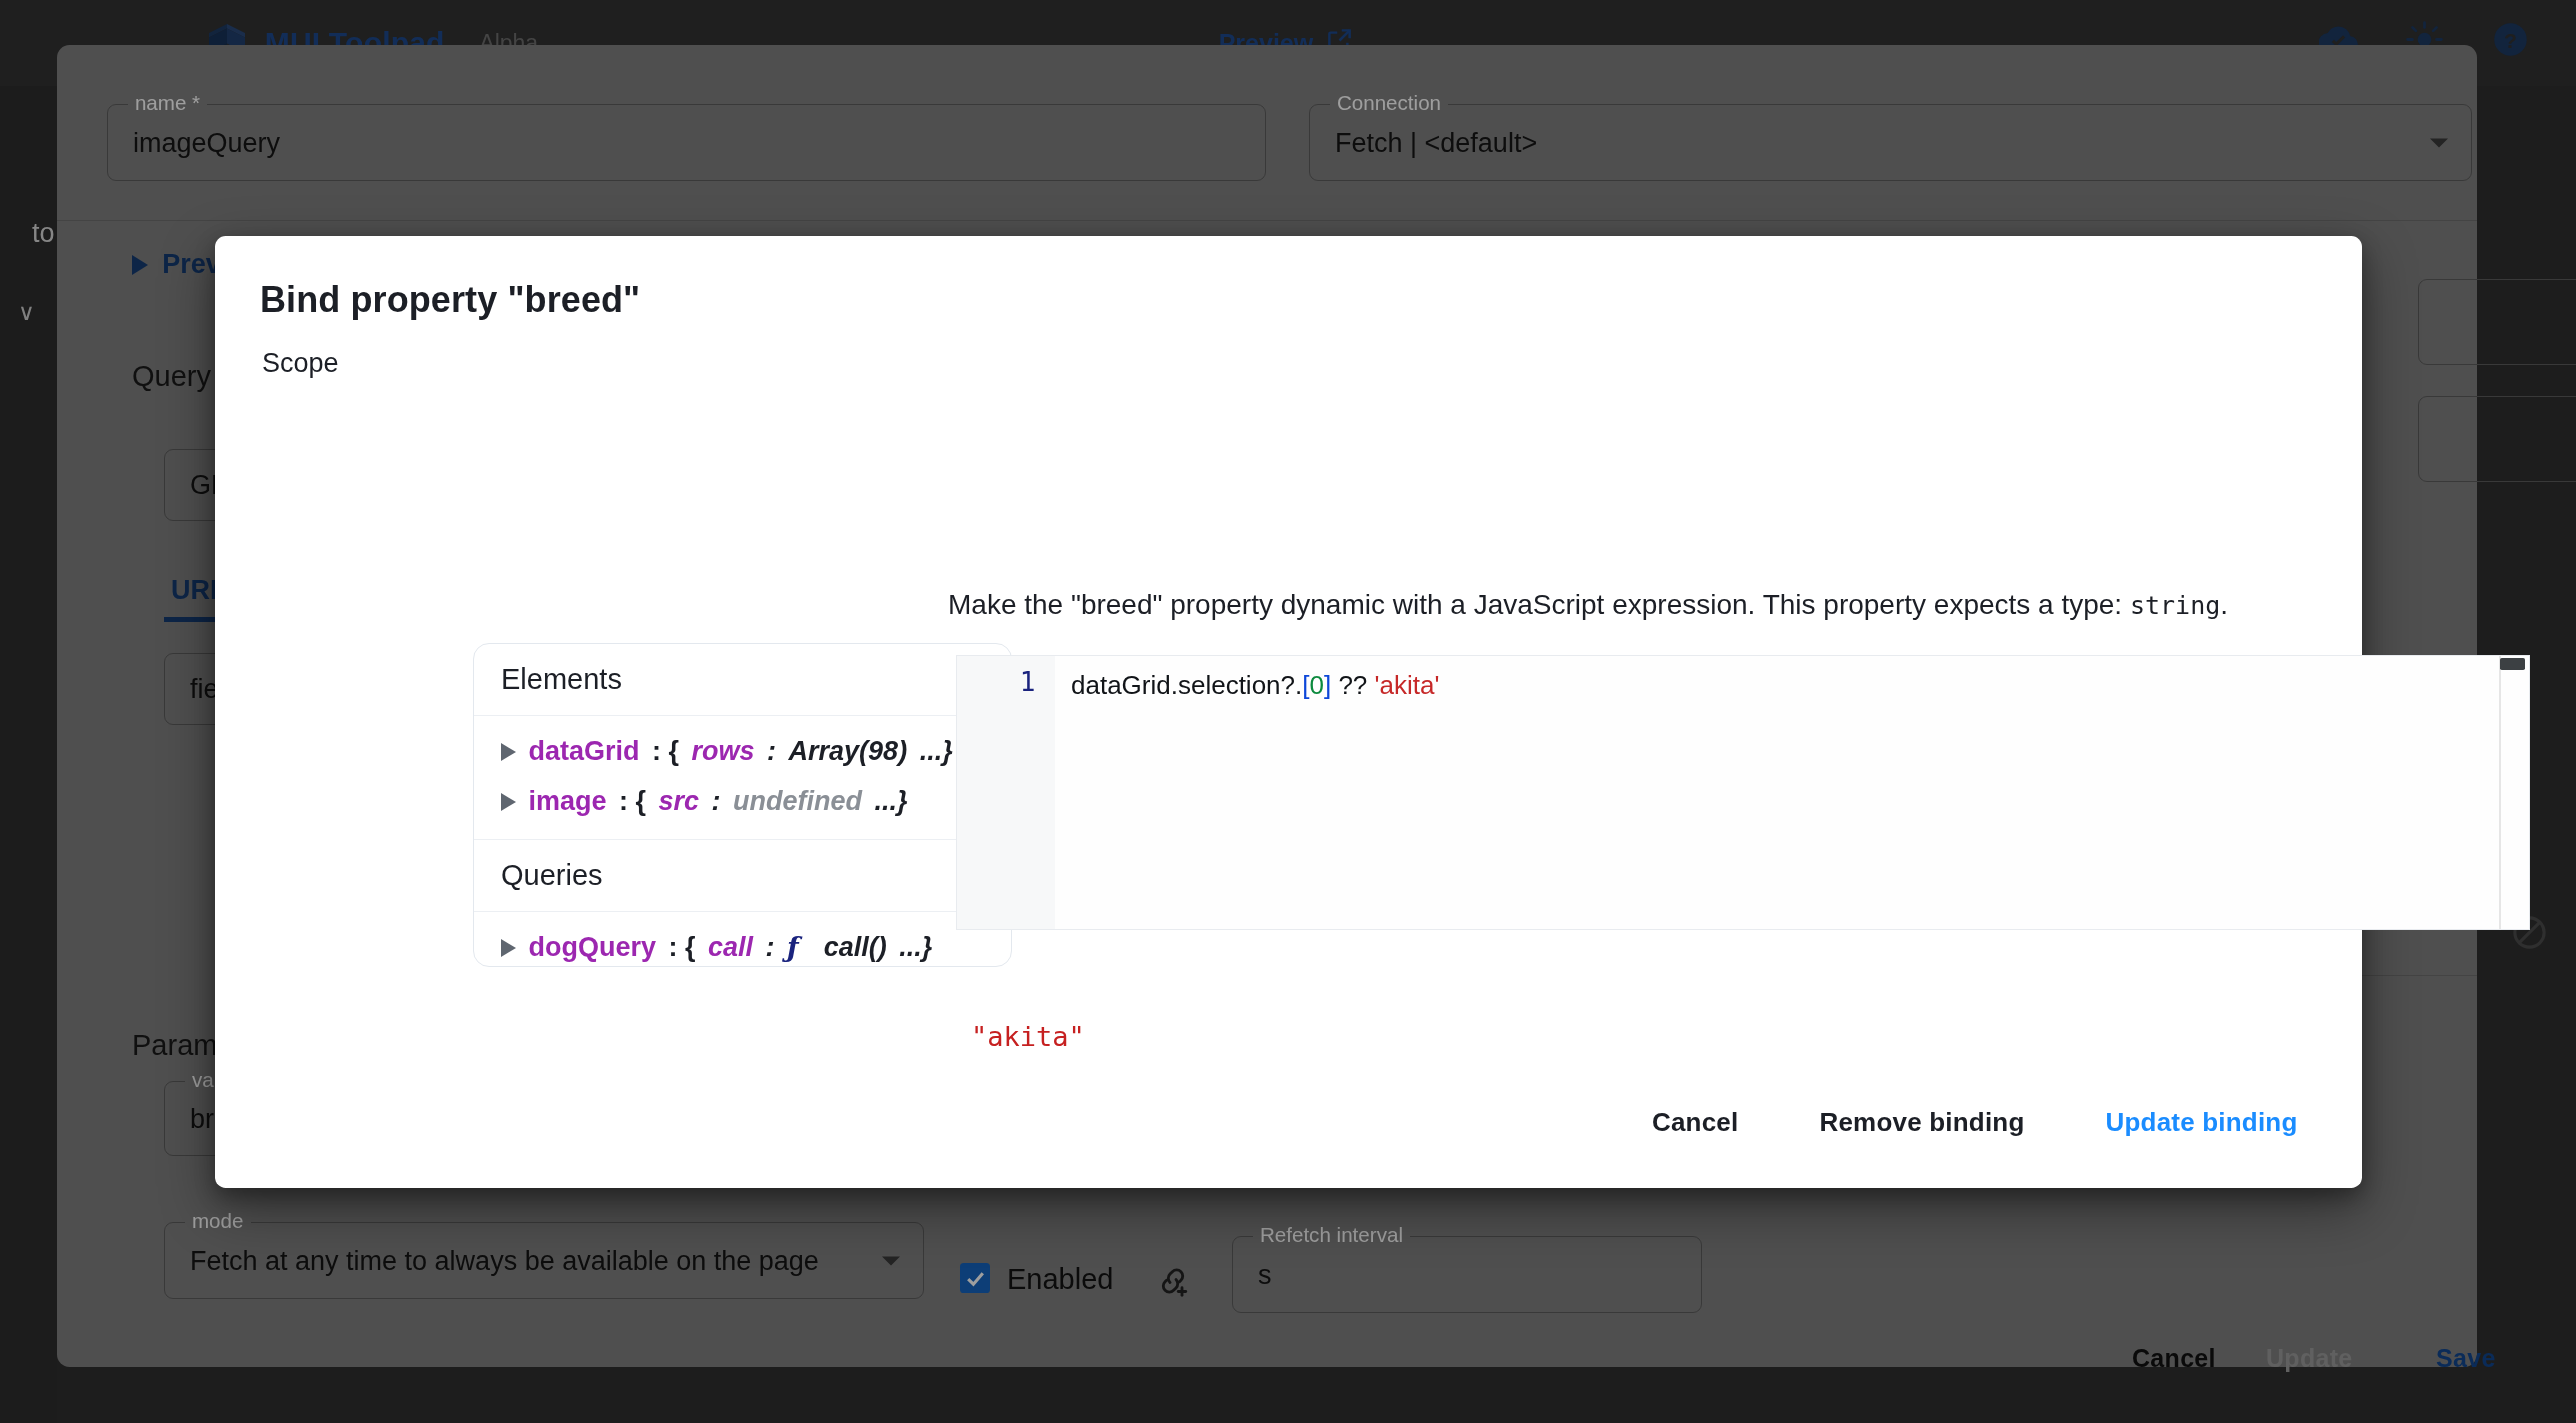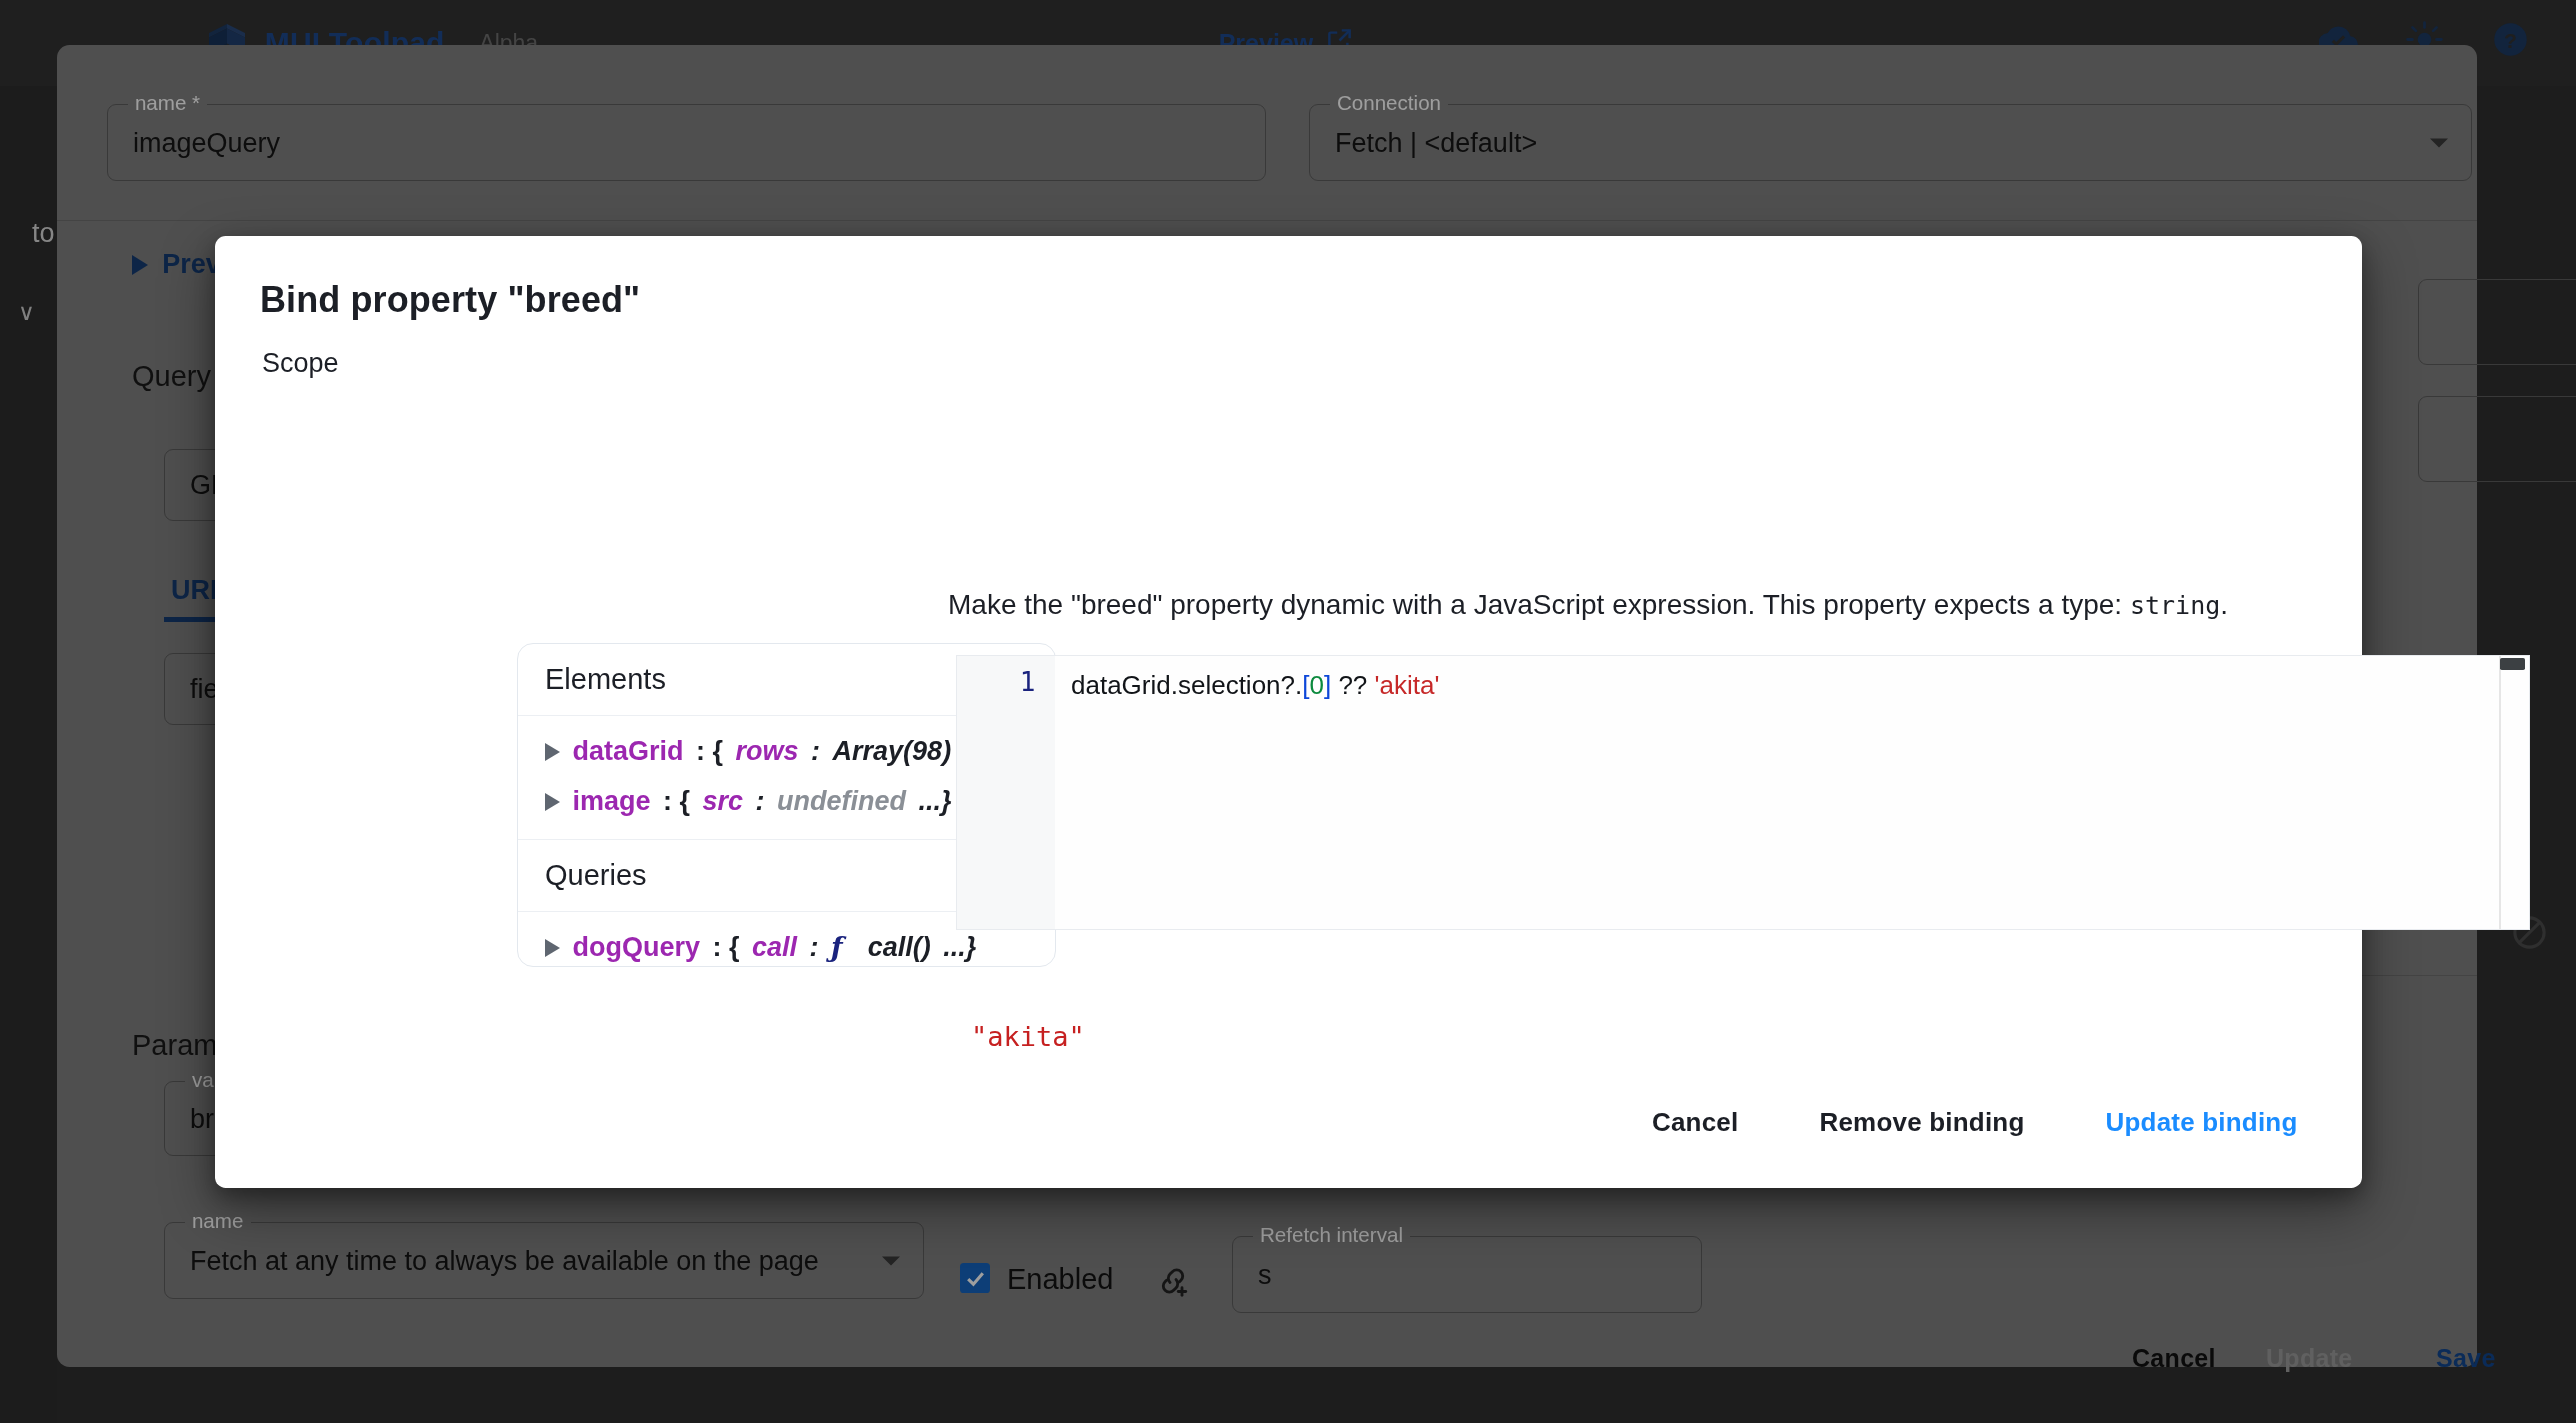--- a/index.html
+++ b/index.html
@@ -210,21 +210,20 @@
     color: #1c1f26;
   }
   #scope-box {
     position: absolute;
     left: 258px; top: 407px;
     width: 539px; height: 324px;
     border: 1.8px solid #e3e8ee;
     border-radius: 16px;
     background: #fff;
     overflow: hidden;
-    margin-left: 44px;
   }
   .scope-section-header {
     height: 72px;
     display: flex; align-items: center;
     padding-left: 27px;
     font-size: 29px;
     color: #1c1f26;
     border-bottom: 1.8px solid #eceff3;
   }
   .scope-group {
@@ -452,21 +451,21 @@
     </span>
 
     <span class="panel-label" style="left:75px; top:984px; font-size:29px;">Parameters</span>
 
     <div class="ofield" style="left:107px; top:1036px; width:322px; height:75px;">
       <span class="olabel">value</span>
       <span class="ovalue">breed</span>
     </div>
 
     <div class="ofield" style="left:107px; top:1177px; width:760px; height:77px;">
-      <span class="olabel">name</span>
+      <span class="olabel">mode</span>
       <span class="ovalue">Fetch at any time to always be available on the page</span>
       <span class="ocaret"></span>
     </div>
 
     <span class="cbx" style="left:903px; top:1218px;">
       <svg viewBox="0 0 24 24" fill="none" stroke="#ffffff" stroke-width="3">
         <path d="M5 12.5 10 17.5 19 7"></path>
       </svg>
     </span>
     <span class="cbx-label" style="left:950px; top:1218px;">Enabled</span>

